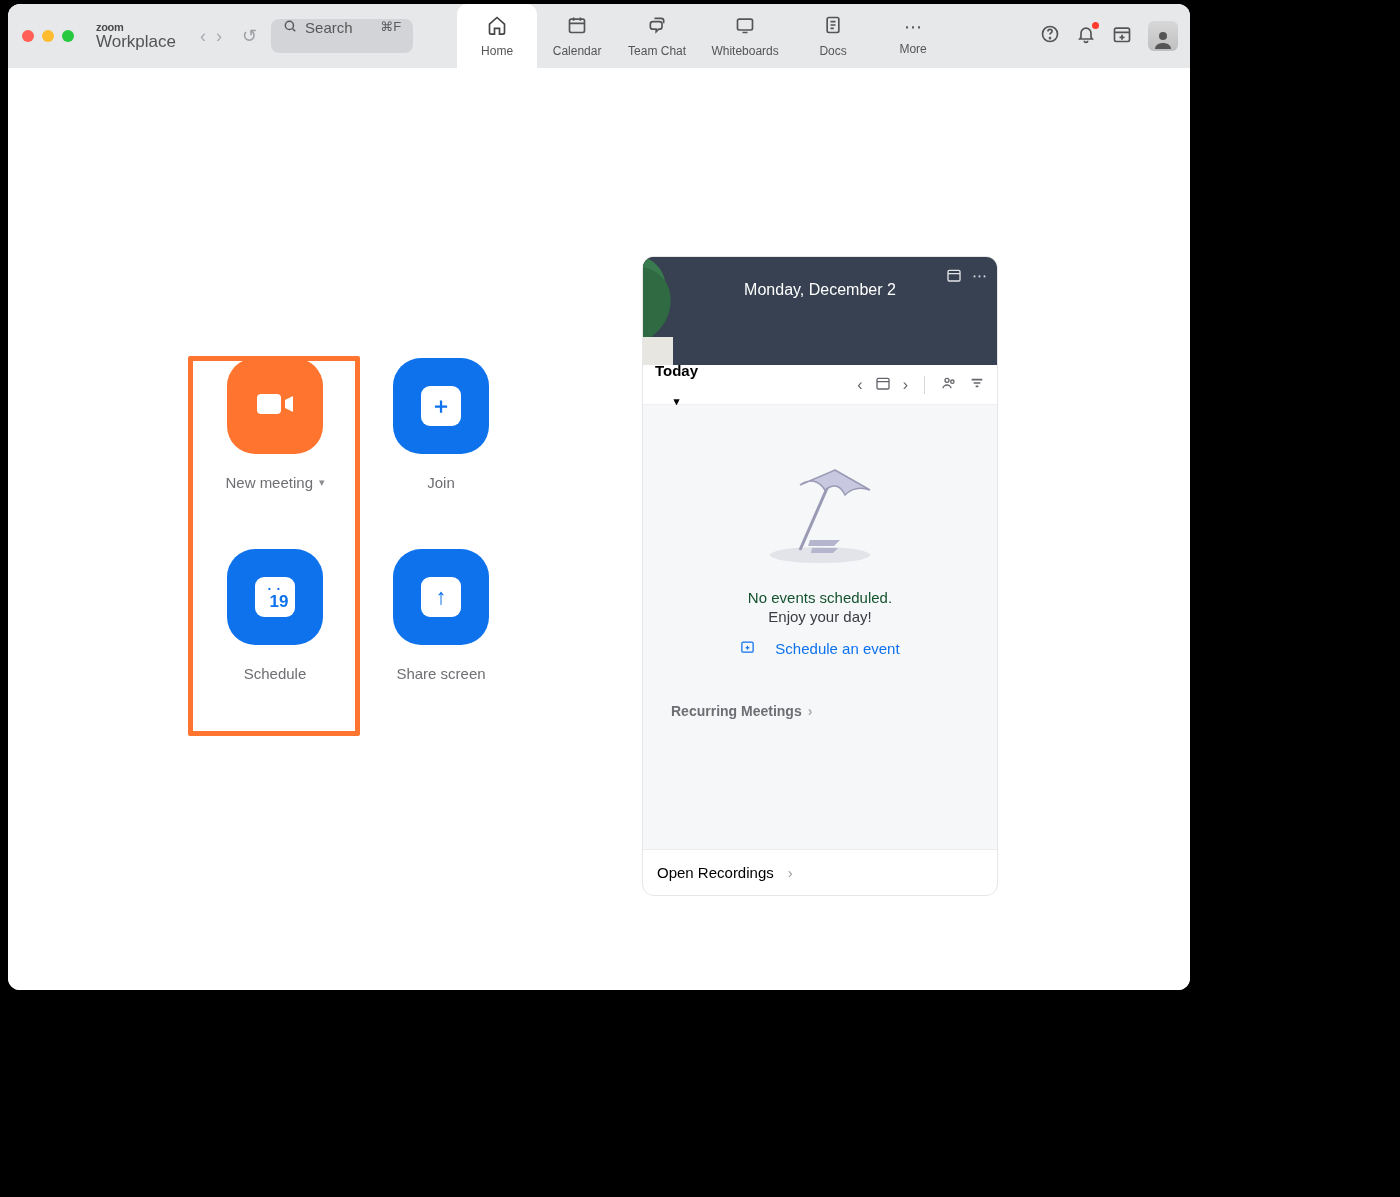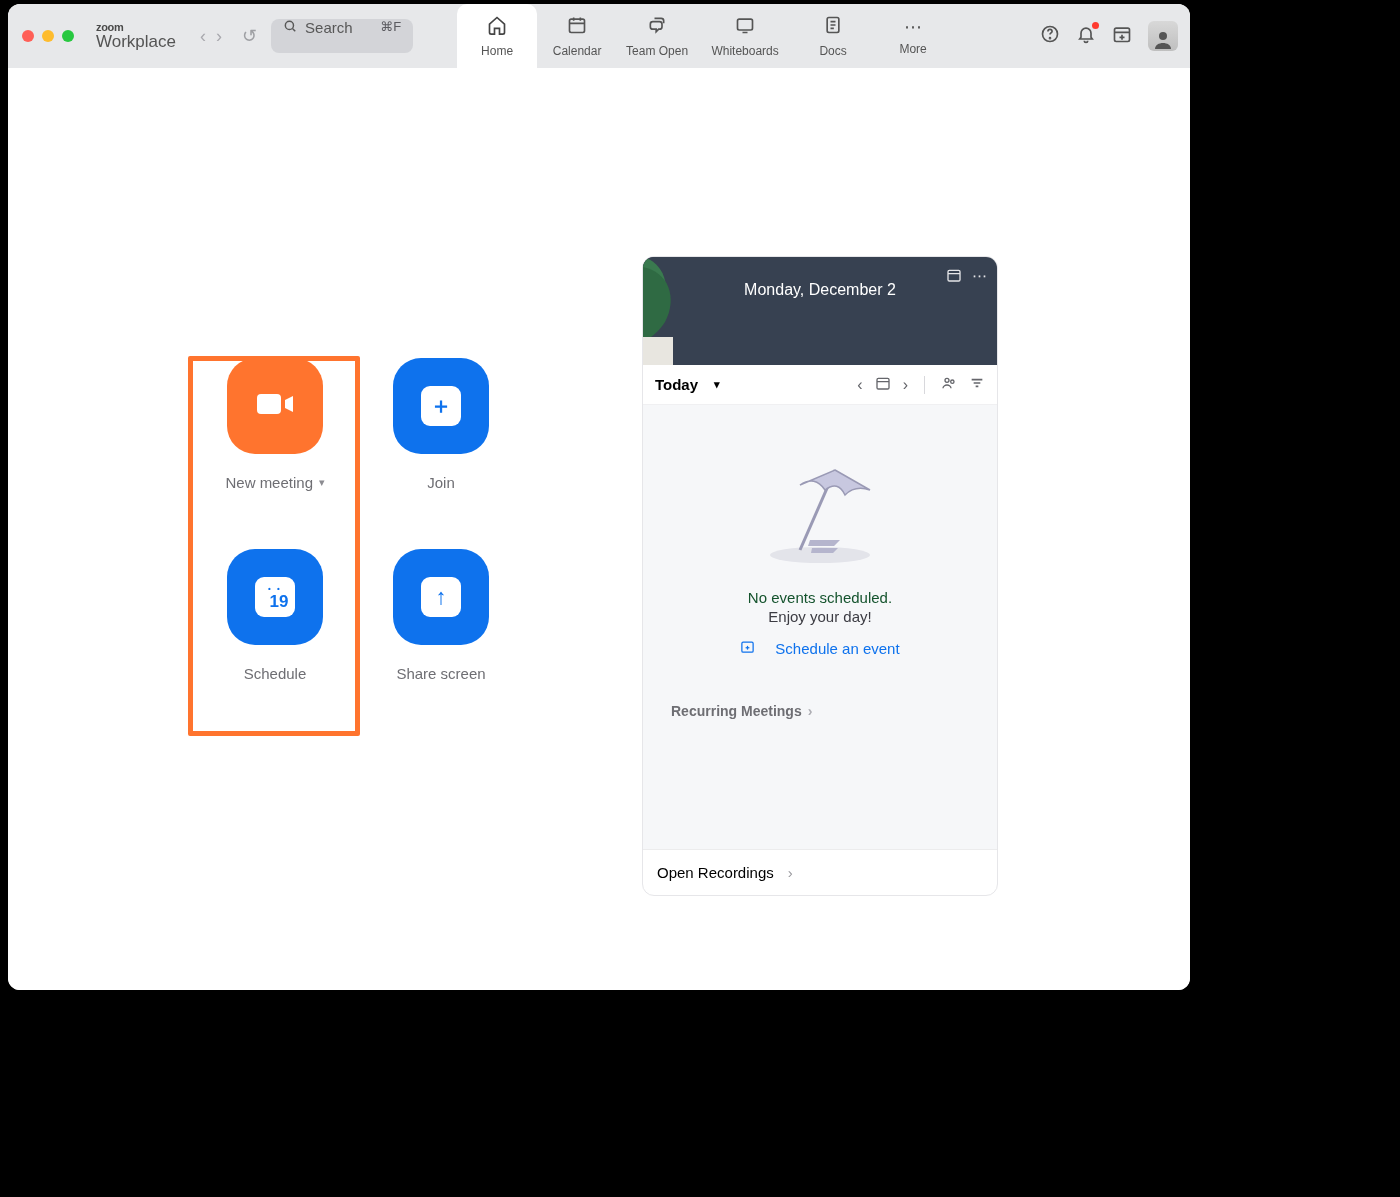--- a/index.html
+++ b/index.html
@@ -76,21 +76,21 @@
   .panel-head .time{ font-size:34px; font-weight:700;}
   .panel-head .date{ font-size:16px; margin-top:6px;}
   .panel-head .plant{
     position:absolute; left:0; top:0; width:42px; height:108px;
   }
   .panel-head .icons{position:absolute; right:10px; top:10px; display:flex; gap:10px; color:#e5e5e8; font-size:15px;}
   
   .panel-bar{
     height:40px; display:flex; align-items:center; padding:0 12px; border-bottom:1px solid #f0f0f2;
   }
-  .panel-bar .today{ font-weight:700; font-size:15px; display:flex; align-items:center; gap:16px; cursor:pointer;}
+  .panel-bar .today{ font-weight:700; font-size:15px; display:flex; align-items:center; gap:16px; cursor:pointer;flex-direction:column;}
   .panel-bar .mid{ margin-left:auto; display:flex; align-items:center; gap:12px; color:#65666b;}
   .panel-bar .mid span{cursor:pointer;}
   .panel-bar .sep{ width:1px; height:18px; background:#d8d8dc; margin:0 4px;}
   
   .panel-body{ flex:1; background:#f6f7f9; display:flex; flex-direction:column; align-items:center; padding-top:50px;}
   .umbrella{ width:120px; height:110px; margin-bottom:24px;}
   .panel-body .m1{ color:#14532d; font-size:15px;}
   .panel-body .m2{ color:#3c3c43; font-size:15px; margin-top:2px;}
   .panel-body .sched{ color:#0e72ed; font-size:15px; margin-top:14px; display:flex; align-items:center; gap:20px; cursor:pointer;}
   .panel-body .recurring{ align-self:flex-start; margin:46px 0 0 28px; color:#6e6e73; font-size:14px; font-weight:600; display:flex; align-items:center; gap:6px; cursor:pointer;}
@@ -149,21 +149,21 @@
         </span>
         <span>Calendar</span>
       </div>
       <div class="tab">
         <span class="ico">
           <svg width="20" height="20" viewBox="0 0 24 24" fill="none" stroke="#555" stroke-width="2">
               <path d="M7 8h8a3 3 0 0 1 3 3v3a3 3 0 0 1-3 3h-1l-3 3v-3H7a3 3 0 0 1-3-3v-3a3 3 0 0 1 3-3z"></path>
               <path d="M9 4h8a3 3 0 0 1 3 3v3"></path>
             </svg>
         </span>
-        <span>Team Open</span>
+        <span>Team Chat</span>
       </div>
       <div class="tab wide">
         <span class="ico">
           <svg width="20" height="20" viewBox="0 0 24 24" fill="none" stroke="#555" stroke-width="2">
               <rect x="3" y="5" width="18" height="13" rx="2"></rect>
               <line x1="9" y1="21" x2="15" y2="21"></line>
             </svg>
         </span>
         <span>Whiteboards</span>
       </div>

